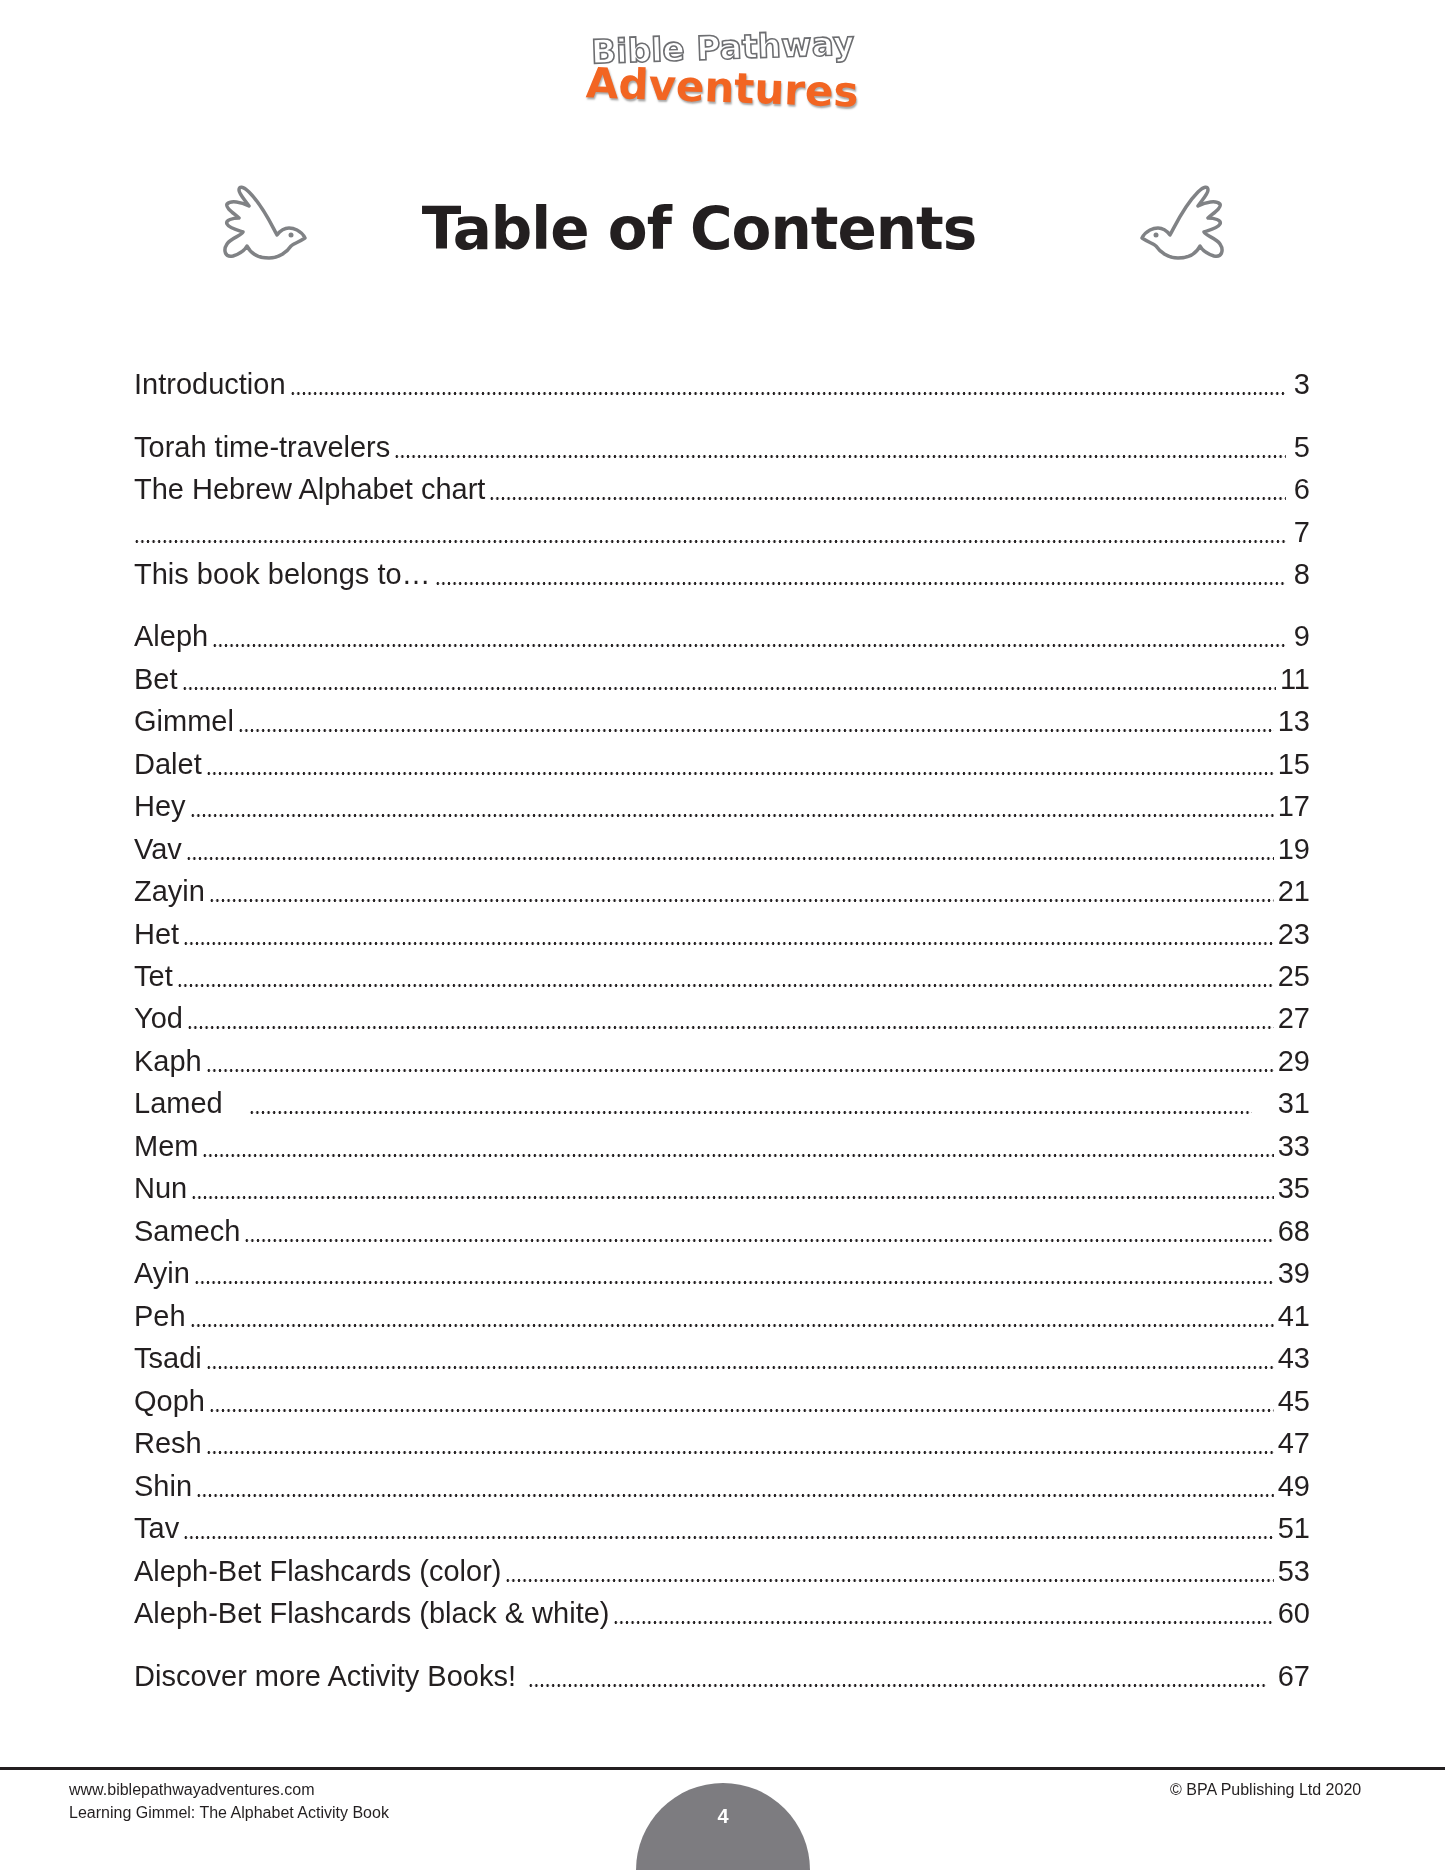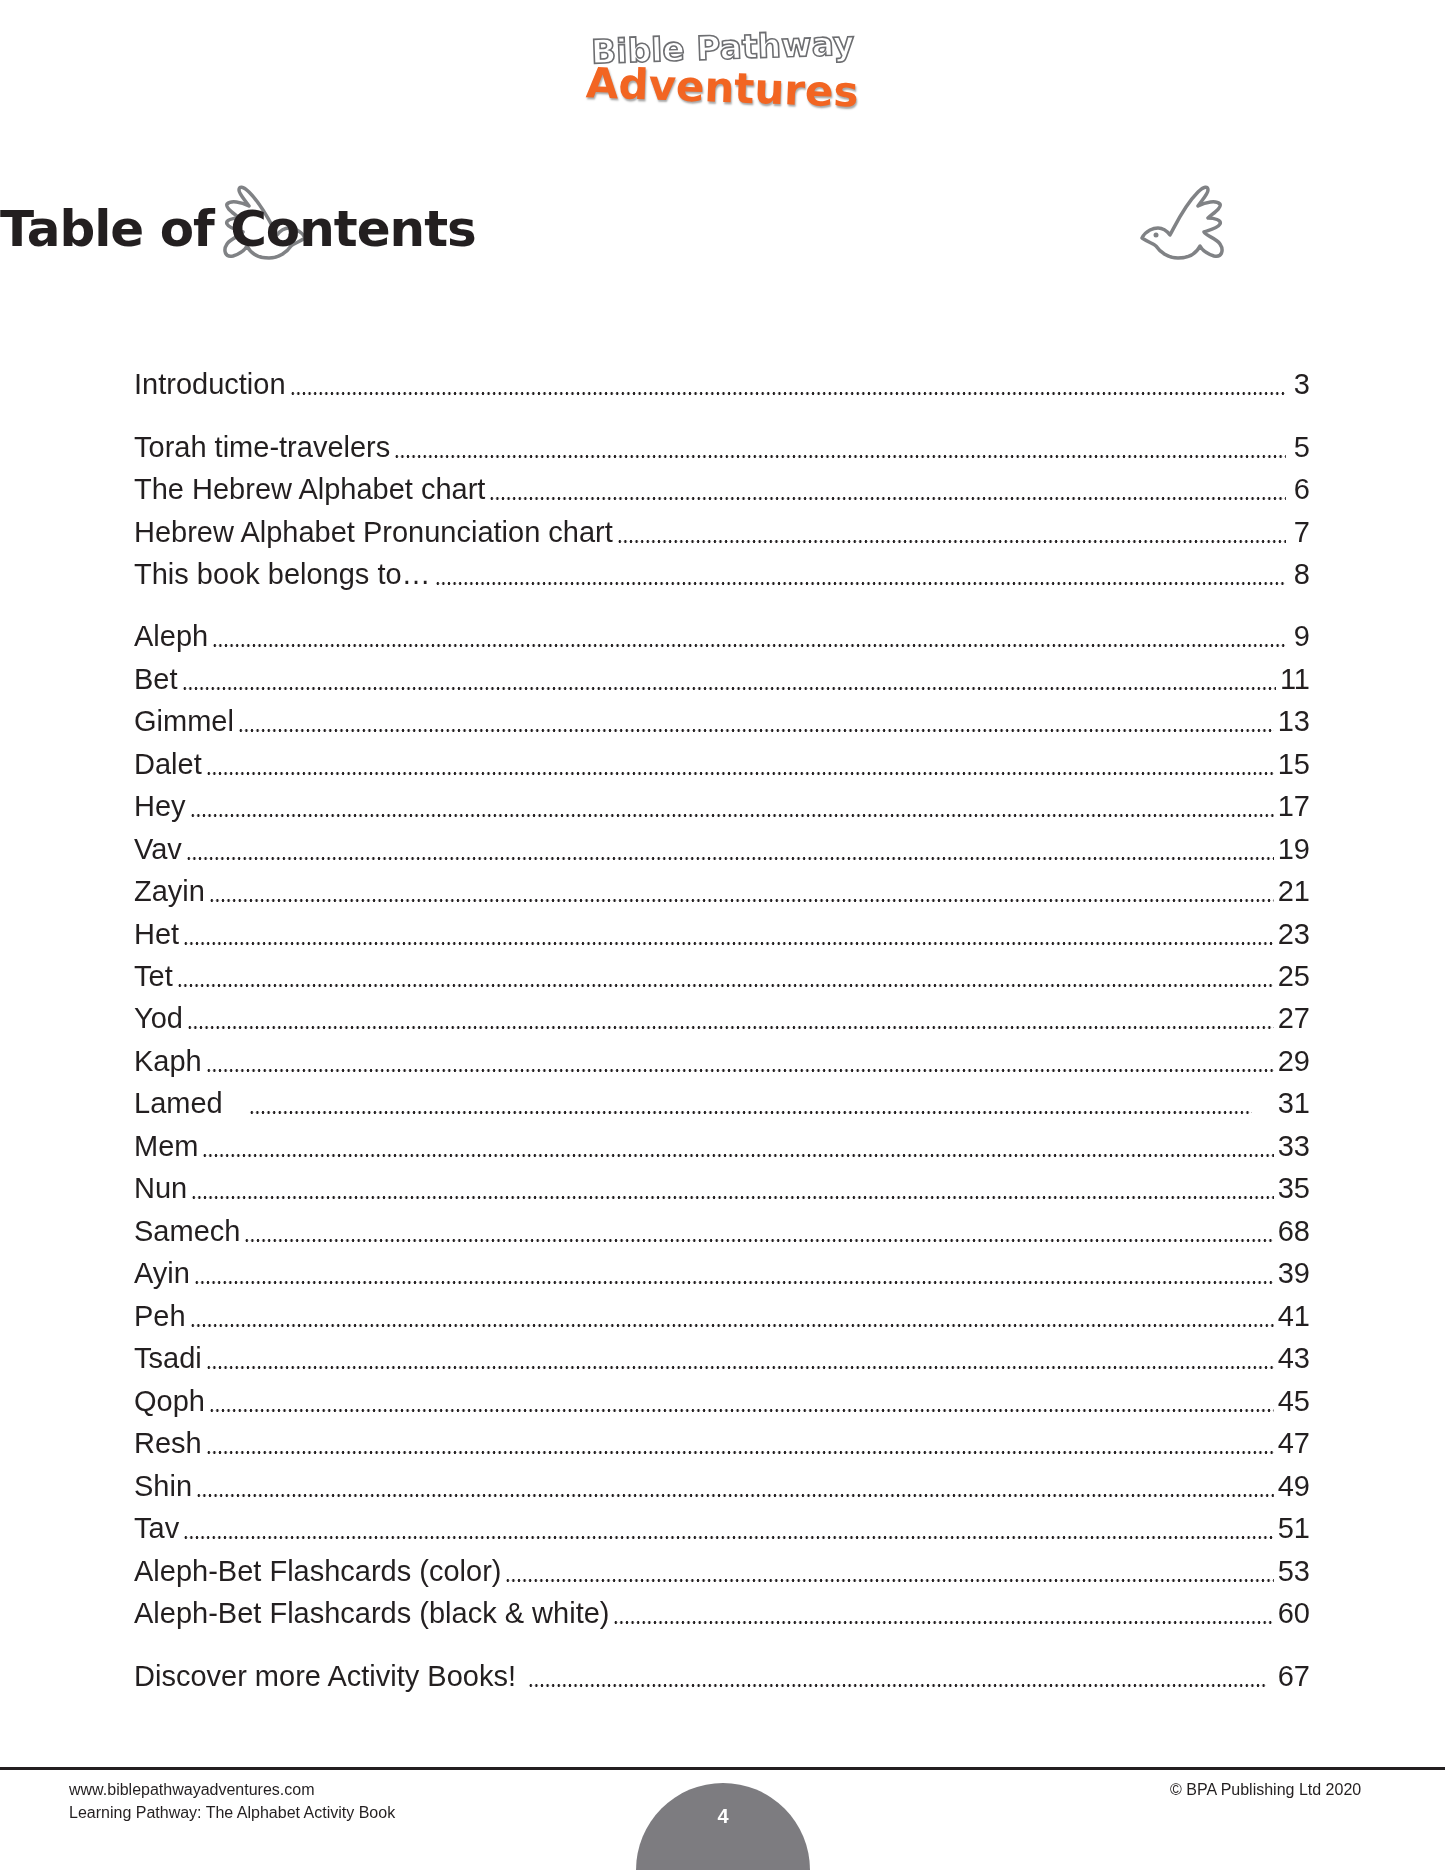--- a/index.html
+++ b/index.html
@@ -11,22 +11,22 @@
                 color: #ffffff; letter-spacing: 0px; line-height: 36px;
                 -webkit-text-stroke: 1.6px #6d6e71; transform: rotate(-2deg); display: inline-block; }
   .logo-line2 { font-family: "DejaVu Sans", sans-serif; font-size: 42px; font-weight: bold;
                 color: #f26522; line-height: 44px; display: inline-block;
                 text-shadow: 1px 2px 2px rgba(0,0,0,0.35); transform: rotate(2deg); margin-top: 0px; }
 
   .title-row { position: absolute; top: 170px; left: 0; width: 1445px; height: 130px; }
   .dove { position: absolute; top: 8px; width: 120px; height: 100px; }
   .dove-left { left: 205px; }
   .dove-right { left: 1122px; }
-  .page-title { position: absolute; left: 0; width: 1398px; top: 14px; 
-                font-family: "DejaVu Sans", sans-serif; font-weight: bold; font-size: 50px;
+  .page-title { position: absolute; left: 0; width: 1398px; top: 14px; text-align: center;
+                font-family: "DejaVu Sans", sans-serif; font-weight: bold; font-size: 58px;
                 color: #231f20; letter-spacing: -1px; line-height: 90px; }
 
   .toc { position: absolute; left: 134px; width: 1176px; top: 0; }
   .toc-row { position: absolute; left: 0; width: 1176px; height: 40px; display: flex; align-items: flex-end; }
   .toc-label { font-size: 29px; white-space: nowrap; line-height: 36px; color: #231f20; padding-right: 4px; }
   .toc-leader { flex: 1; height: 36px; position: relative; }
   .toc-leader::after { content: ""; position: absolute; left: 0; right: 2px; bottom: 7px; height: 3px;
                        background-image: radial-gradient(circle, #231f20 1.2px, transparent 1.5px);
                        background-size: 5.6px 3px; background-repeat: repeat-x; }
   .toc-page { font-size: 29px; line-height: 36px; color: #231f20; text-align: right; min-width: 20px; padding-left: 2px; }
@@ -75,21 +75,20 @@
       <span class="toc-label">Torah time-travelers</span>
       <span class="toc-leader"></span>
       <span class="toc-page">5</span>
     </div>
     <div class="toc-row" style="top: 467px;">
       <span class="toc-label">The Hebrew Alphabet chart</span>
       <span class="toc-leader"></span>
       <span class="toc-page">6</span>
     </div>
     <div class="toc-row" style="top: 510px;">
-      <span class="toc-label">Hebrew Alphabet Pronunciation chart</span>
       <span class="toc-leader"></span>
       <span class="toc-page">7</span>
     </div>
     <div class="toc-row" style="top: 552px;">
       <span class="toc-label">This book belongs to…</span>
       <span class="toc-leader"></span>
       <span class="toc-page">8</span>
     </div>
     <div class="toc-row" style="top: 614px;">
       <span class="toc-label">Aleph</span>
@@ -214,18 +213,18 @@
     <div class="toc-row" style="top: 1654px; gap: 8px;">
       <span class="toc-label">Discover more Activity Books!</span>
       <span class="toc-leader"></span>
       <span class="toc-page">67</span>
     </div>
   </div>
 
 <div class="footer-rule"></div>
 <div class="footer-left">
   <div>www.biblepathwayadventures.com</div>
-  <div>Learning Pathway: The Alphabet Activity Book</div>
+  <div>Learning Gimmel: The Alphabet Activity Book</div>
 </div>
 <div class="page-badge">
   <div class="page-number">4</div>
 </div>
 <div class="footer-right">© BPA Publishing Ltd 2020</div>
 
 </body></html>

